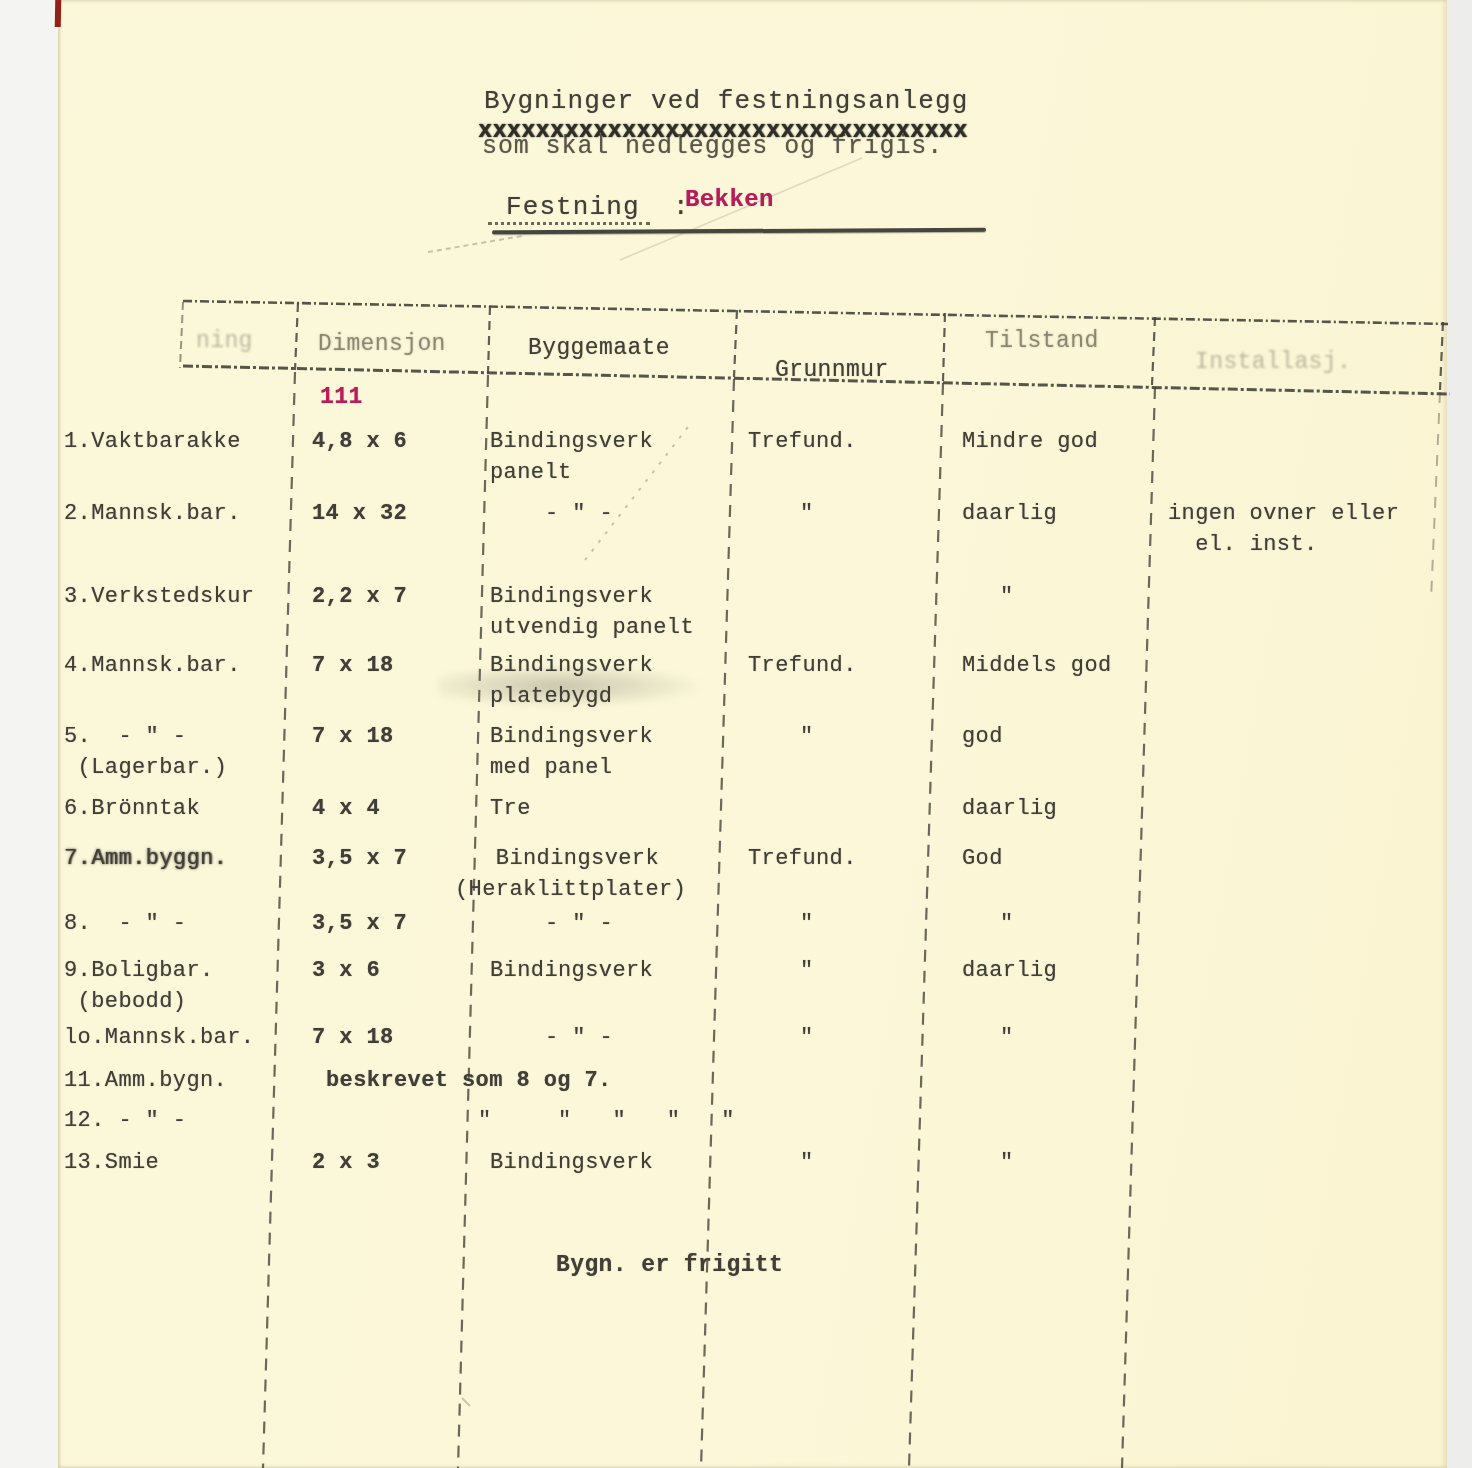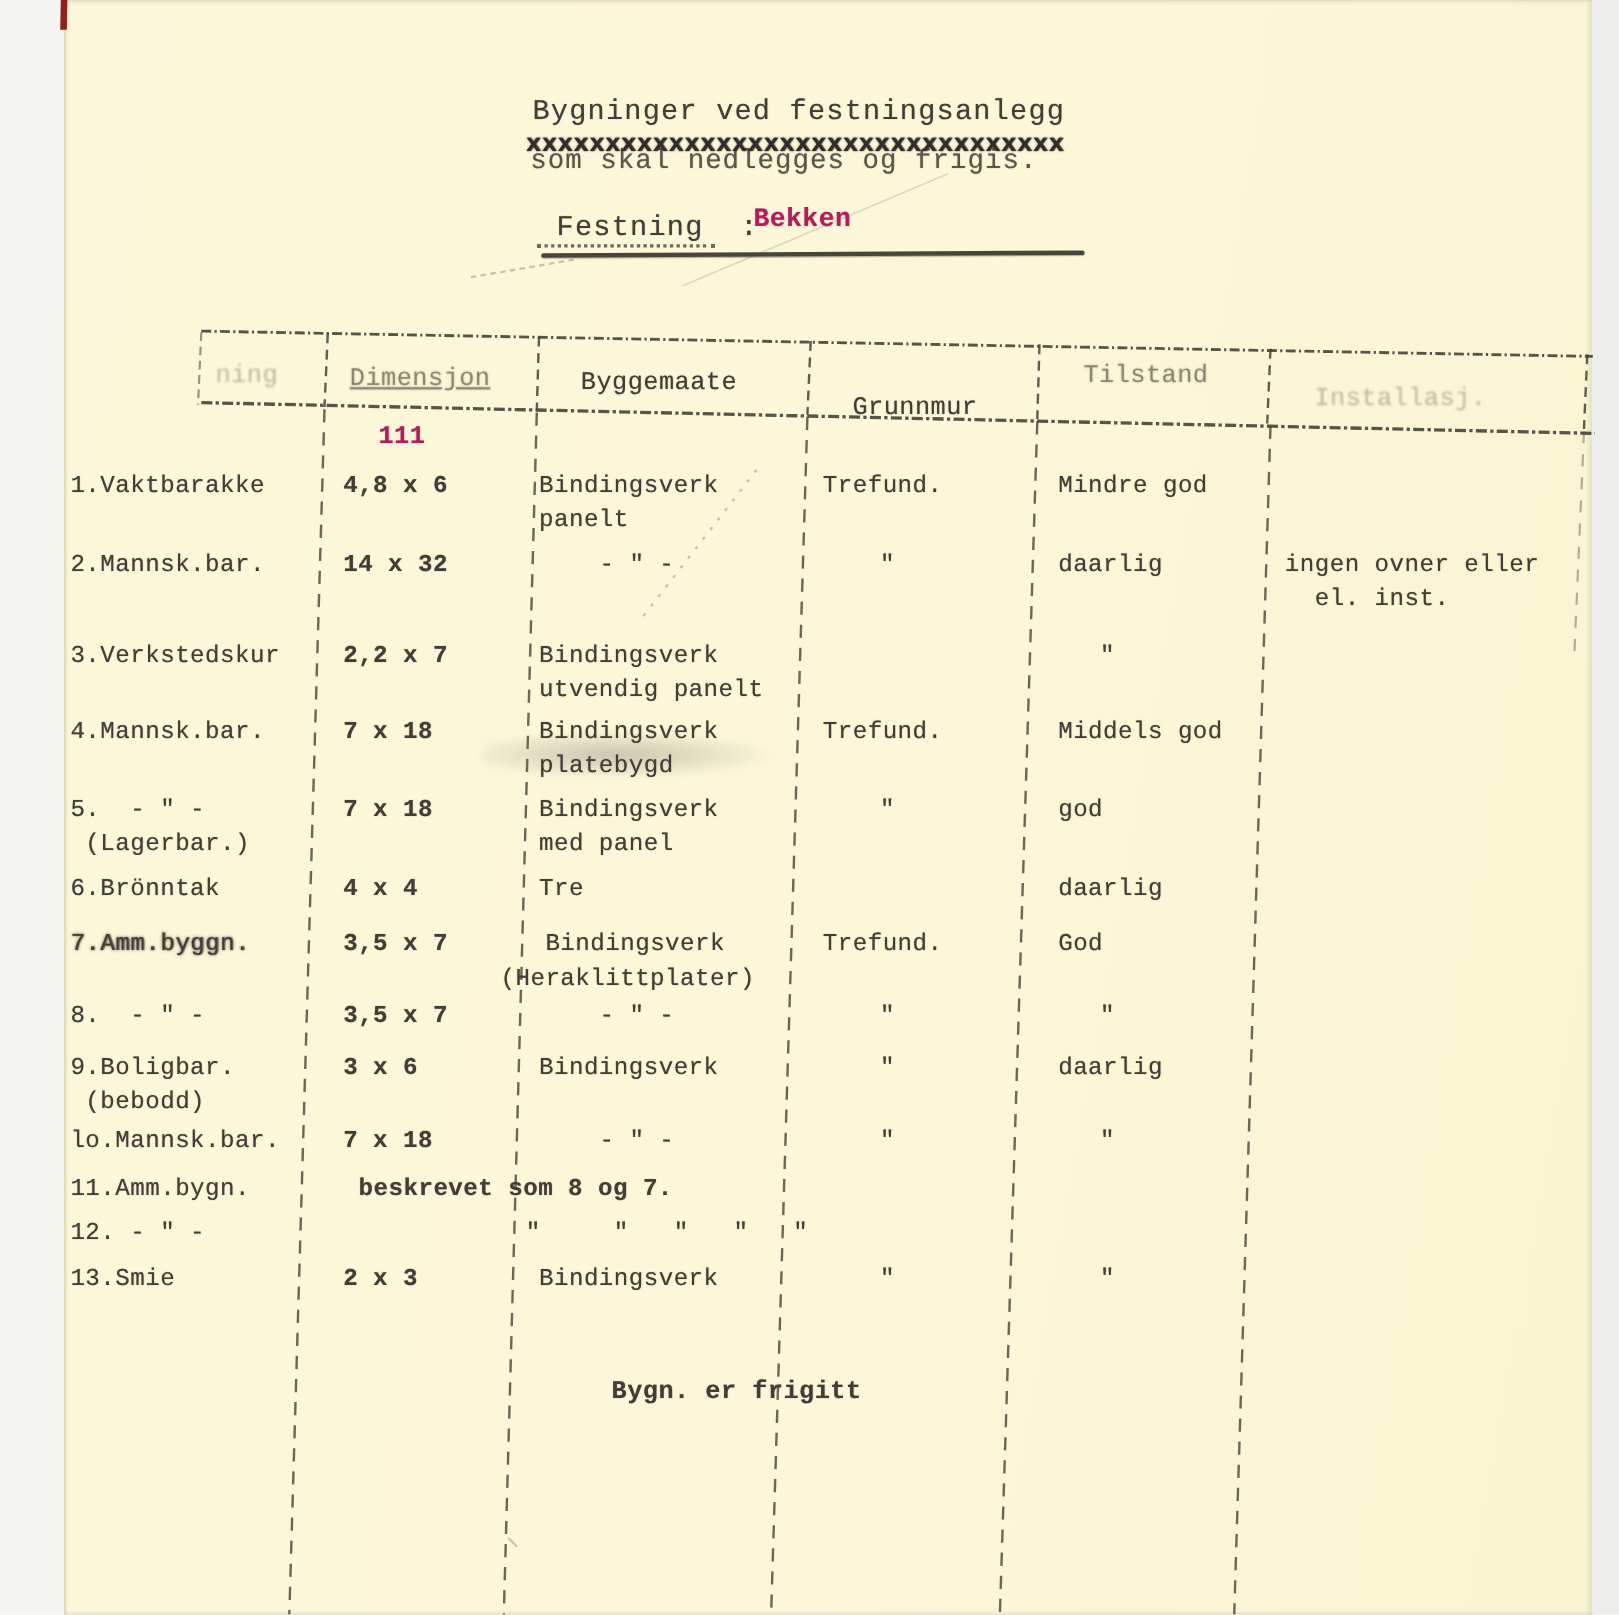--- a/index.html
+++ b/index.html
@@ -110,27 +110,27 @@
   <div class="t big" style="left:484px;top:84px;">Bygninger ved festningsanlegg</div>
   <div class="t xrow nowrap" style="left:478px;top:116px;">xxxxxxxxxxxxxxxxxxxxxxxxxxxxxxxxxx</div>
   <div class="t struck nowrap" style="left:482px;top:131px;">som skal nedlegges og frigis.</div>
 
   <div class="t big" style="left:506px;top:190px;">Festning  :</div>
   <div class="t bold" style="left:685px;top:184px;font-size:24px;">Bekken</div>
   <div class="dotline" style="left:488px;top:222px;width:162px;"></div>
   <div class="hline" style="left:492px;top:229px;width:494px;transform:rotate(-0.3deg);"></div>
 
   <div class="t vfaint" style="left:196px;top:326px;font-size:23px;">ning</div>
-  <div class="t faint" style="left:318px;top:329px;font-size:23px;text-decoration:underline;">Dimensjon</div>
+  <div class="t faint" style="left:318px;top:329px;font-size:23px;">Dimensjon</div>
   <div class="t" style="left:528px;top:333px;font-size:23px;">Byggemaate</div>
   <div class="t" style="left:775px;top:355px;font-size:23px;">Grunnmur</div>
   <div class="t faint" style="left:985px;top:326px;font-size:23px;text-align:right;">Tilstand</div>
   <div class="t vfaint" style="left:1195px;top:347px;font-size:23px;">Installasj.</div>
 
-  <div class="t bold" style="left:320px;top:382px;font-size:23px;margin-left:24px;">111</div>
+  <div class="t bold" style="left:320px;top:382px;font-size:23px;">111</div>
 
   <div class="row" style="top:426px;">
     <span class="t c1">1.Vaktbarakke</span>
     <span class="t c2">4,8 x 6</span>
     <span class="t c3">Bindingsverk
 panelt</span>
     <span class="t c4">Trefund.</span>
     <span class="t c5">Mindre god</span>
   </div>
 

